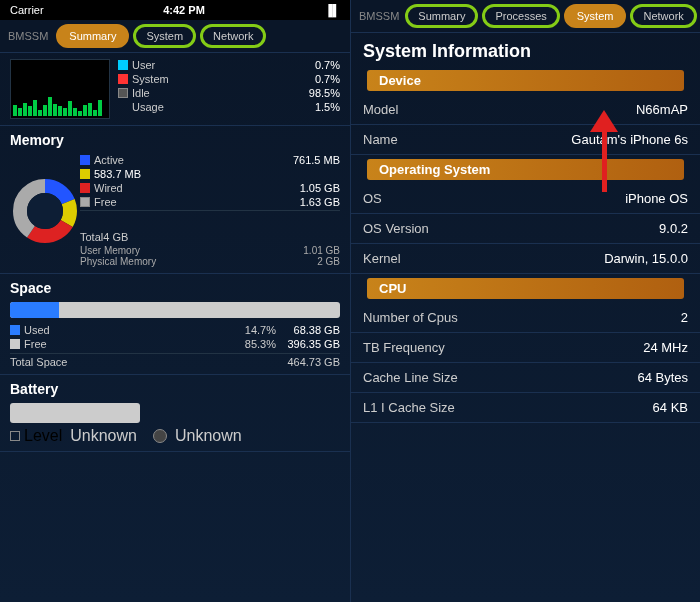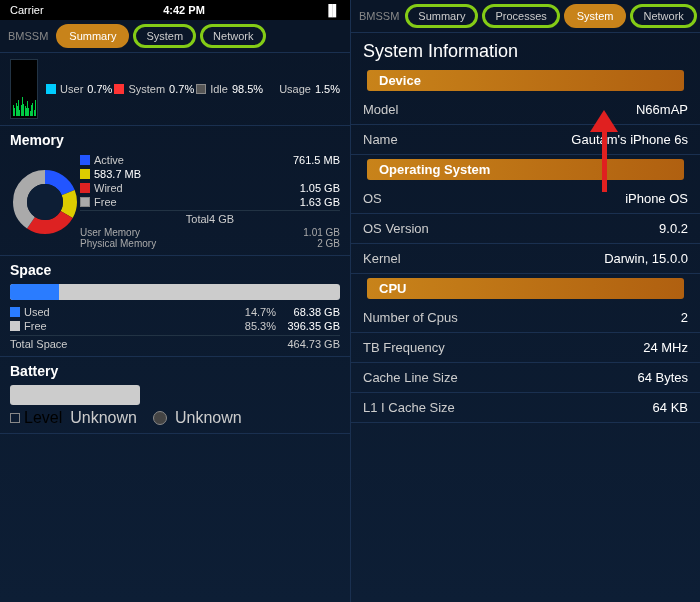--- a/index.html
+++ b/index.html
@@ -88,21 +88,21 @@
       display: flex;
       align-items: flex-end;
       height: 100%;
       padding: 2px;
       gap: 1px;
     }
     .cpu-bar-g { width: 4px; background: #00cc44; }
     .cpu-legend {
       flex: 1;
       display: flex;
-      flex-direction: row;
+      flex-direction: column;
       gap: 2px;
       font-size: 11px;
       color: #ccc;
     }
     .legend-row {
       display: flex;
       align-items: center;
       gap: 4px;
     }
     .legend-box {
@@ -132,26 +132,26 @@
       display: flex;
       align-items: center;
       gap: 4px;
       margin-bottom: 2px;
     }
     .mem-box { width: 10px; height: 10px; flex-shrink: 0; }
     .mem-label { flex: 1; }
     .mem-value { color: #fff; }
     .mem-total-row {
       display: flex;
-      justify-content: center;
+      justify-content: flex-start;
       font-size: 11px;
       color: #ccc;
       margin-top: 2px;
       border-top: 1px solid #234;
-      padding-top: 2px;
+      padding-top: 20px;
     }
     .mem-extra {
       font-size: 10px;
       color: #aaa;
       margin-top: 2px;
     }
     .mem-extra-row {
       display: flex;
       justify-content: space-between;
     }
@@ -223,21 +223,21 @@
       align-items: center;
       padding: 4px 8px;
       gap: 4px;
       background: #0a1628;
       border-bottom: 1px solid #1a3050;
     }
     .right-nav-brand { font-size: 11px; color: #888; margin-right: 2px; }
 
     .right-title {
       font-size: 18px;
-      font-weight: 400;
+      font-weight: 700;
       color: #fff;
       padding: 8px 12px 4px;
     }
 
     .info-section-header {
       background: linear-gradient(90deg, #c8831a, #b06010);
       padding: 3px 12px;
       font-size: 13px;
       font-weight: 700;
       color: #fff;

